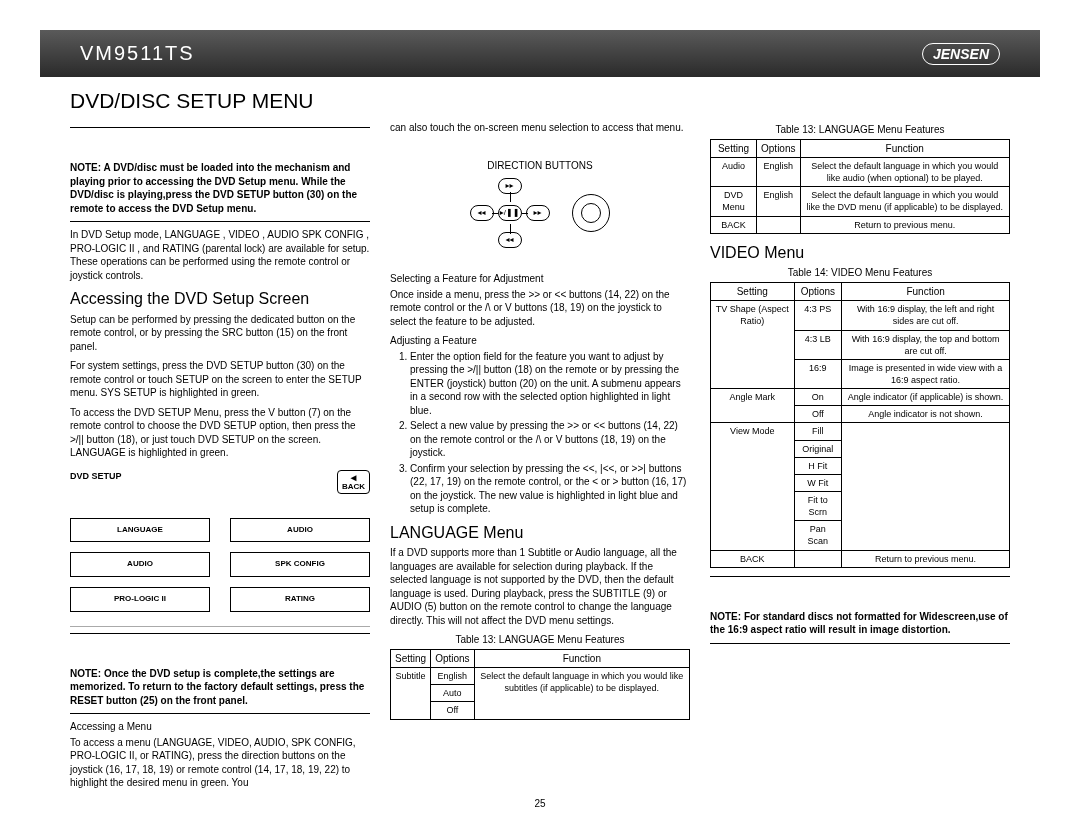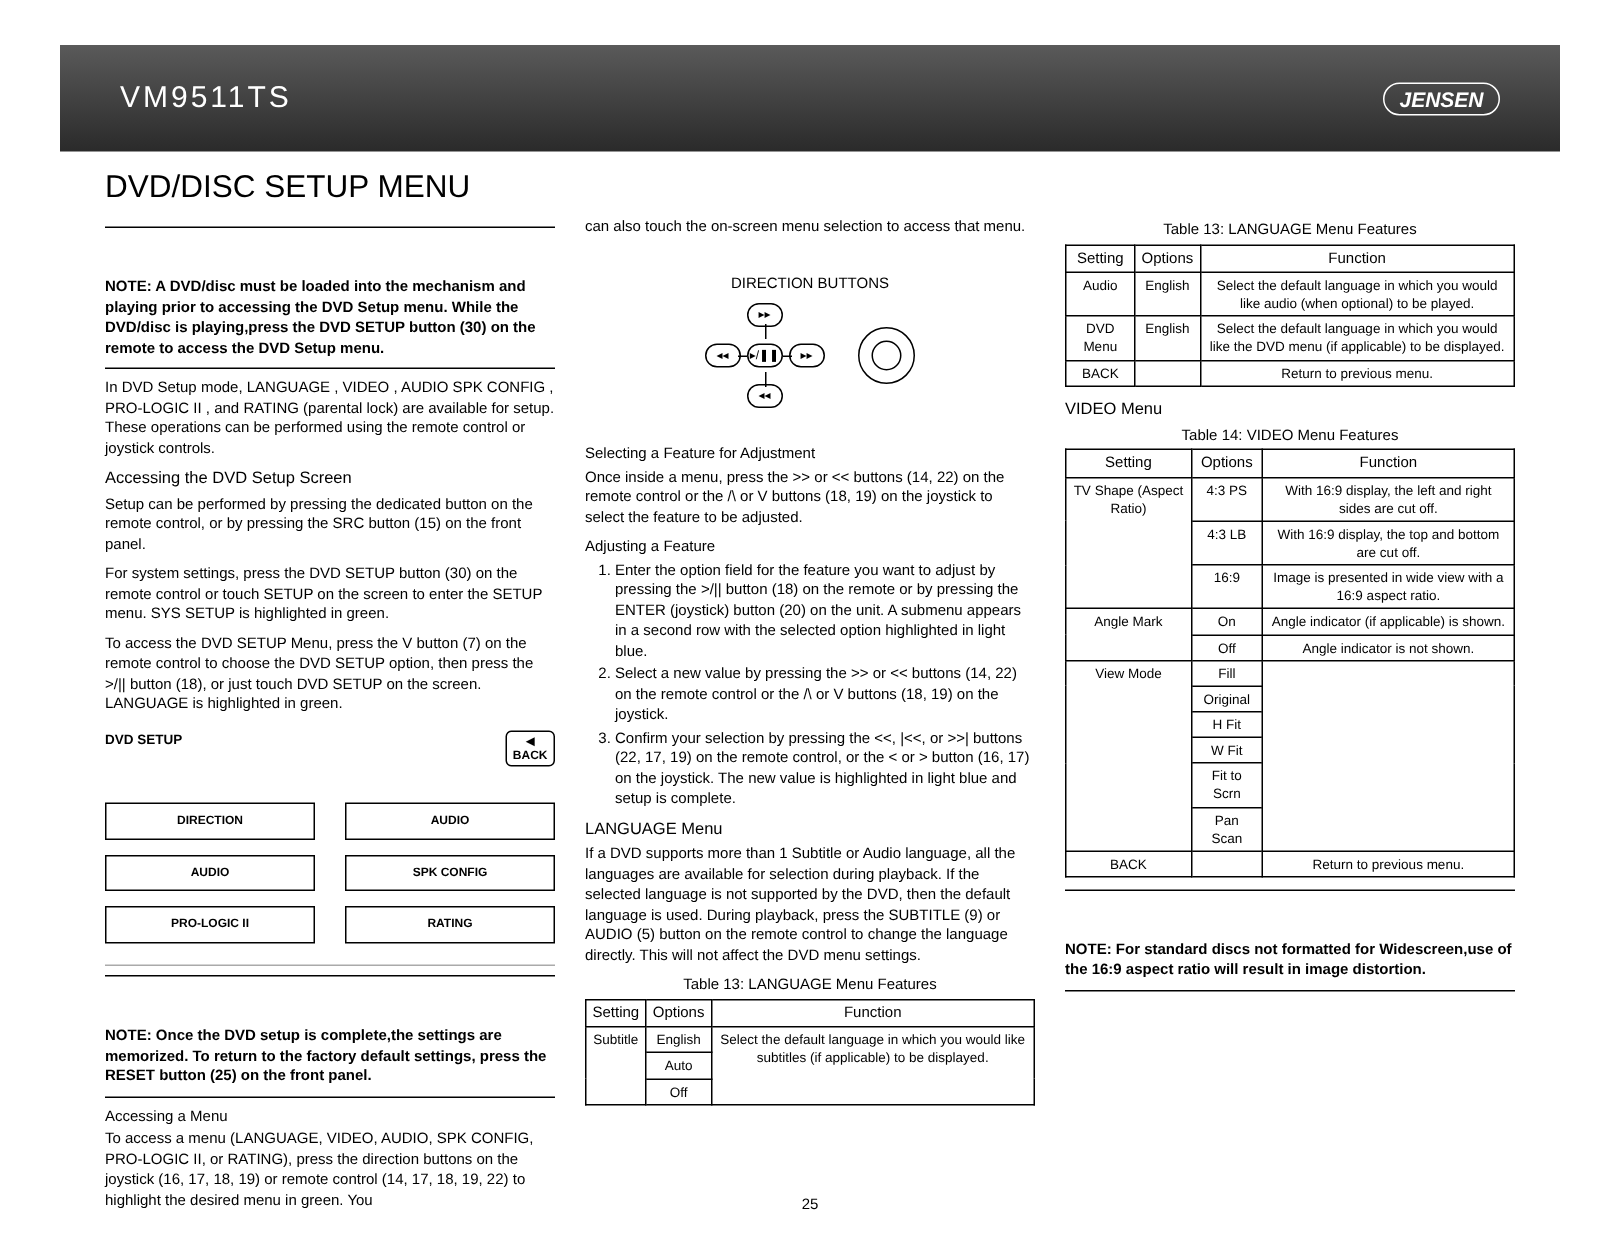--- a/index.html
+++ b/index.html
@@ -9,21 +9,21 @@
     background: #ffffff;
     width: 1080px;
     height: 834px;
     overflow: hidden;
     font-size: 10px;
     color: #000;
   }
   .header-bar {
     background: linear-gradient(to bottom, #5a5a5a, #2a2a2a);
     color: #fff;
-    padding: 24px 40px;
+    padding: 12px 40px;
     display: flex;
     justify-content: space-between;
     align-items: center;
     margin: 30px 40px 0 40px;
   }
   .model-text {
     font-size: 20px;
     letter-spacing: 2px;
     font-weight: 300;
   }
@@ -55,21 +55,21 @@
     border: none;
     border-top: 1px solid #000;
     margin: 6px 0;
   }
   .col hr.light {
     border-top: 1px solid #aaa;
   }
   .col .bold { font-weight: bold; margin-top: 33px; }
   .col p { margin: 0 0 6px 0; }
   .subhead {
-    font-size: 11px;
+    font-size: 16px;
     margin: 4px 0 3px 0;
     font-weight: normal;
   }
   .section-bold {
     font-weight: normal;
     font-size: 10px;
     margin: 4px 0 2px 0;
   }
   .menu-diagram {
     margin: 10px 0 0 0;
@@ -220,21 +220,21 @@
     <p>Setup can be performed by pressing the dedicated button on the remote control, or by pressing the SRC button (15) on the front panel.</p>
     <p>For system settings, press the DVD SETUP button (30) on the remote control or touch SETUP on the screen to enter the SETUP menu. SYS SETUP is highlighted in green.</p>
     <p>To access the DVD SETUP Menu, press the V button (7) on the remote control to choose the DVD SETUP option, then press the &gt;/|| button (18), or just touch DVD SETUP on the screen. LANGUAGE is highlighted in green.</p>
 
     <div class="menu-diagram">
       <div class="menu-diagram-top">
         <span class="dvd-label">DVD SETUP</span>
         <span class="back-icon">BACK</span>
       </div>
       <div class="menu-grid">
-        <div class="menu-btn">DIRECTION</div>
+        <div class="menu-btn">LANGUAGE</div>
         <div class="menu-btn">AUDIO</div>
         <div class="menu-btn">AUDIO</div>
         <div class="menu-btn">SPK CONFIG</div>
         <div class="menu-btn">PRO-LOGIC II</div>
         <div class="menu-btn">RATING</div>
       </div>
     </div>
     <hr class="light" style="margin-top:14px;">
     <hr>
     <p class="bold">NOTE: Once the DVD setup is complete,the settings are memorized. To return to the factory default settings, press the RESET button (25) on the front panel.</p>

